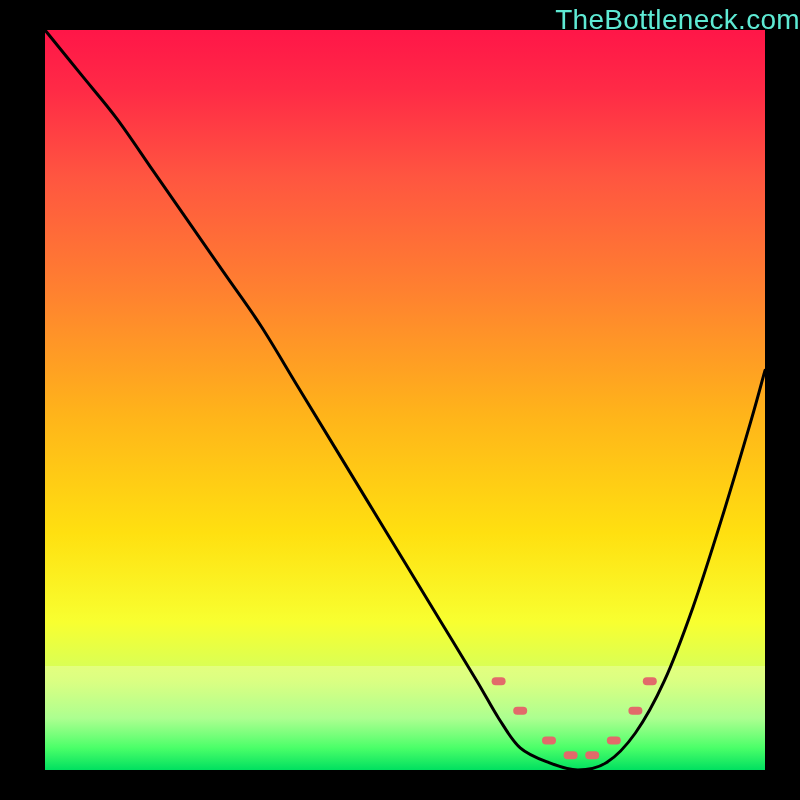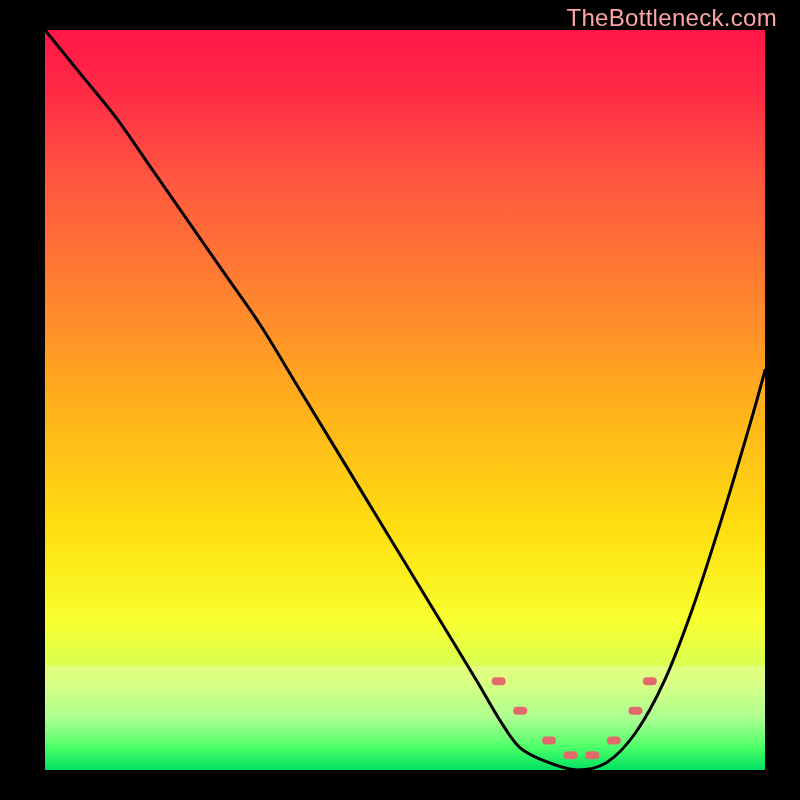--- a/index.html
+++ b/index.html
@@ -7,23 +7,23 @@
     width: 800px;
     height: 800px;
     background: #000;
     position: relative;
     font-family: Arial, Helvetica, sans-serif;
     overflow: hidden;
   }
   .watermark {
     position: absolute;
     top: 4px;
-    right: 23px;
-    color: #fca5a5;
-    font-size: 24px;
+    right: 0;
+    color: #5eead4;
+    font-size: 28px;
     font-weight: 500;
     letter-spacing: 0.3px;
     z-index: 10;
   }
   .plot-area {
     position: absolute;
     left: 45px;
     top: 30px;
     width: 720px;
     height: 740px;

